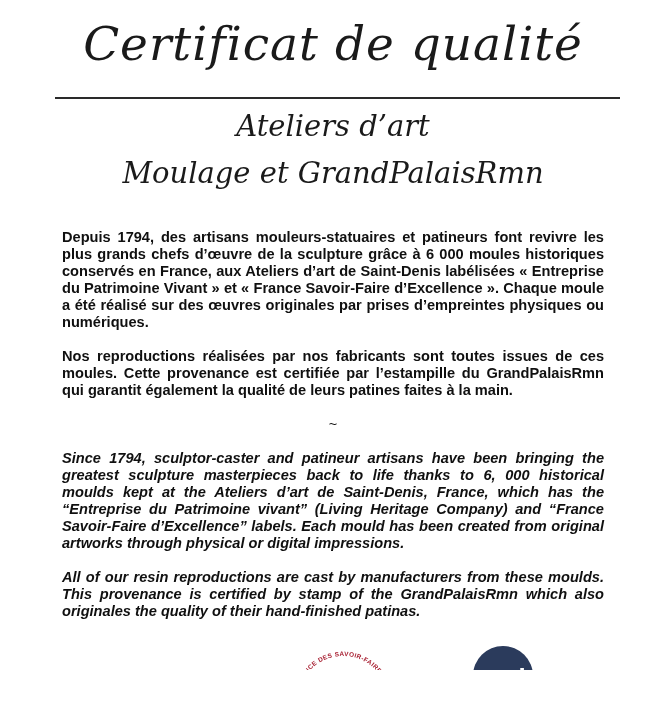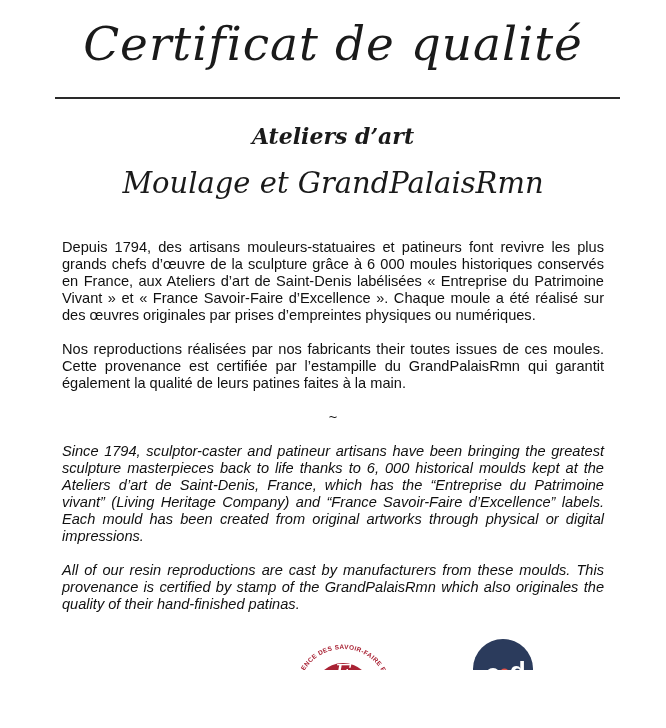--- a/index.html
+++ b/index.html
@@ -26,31 +26,31 @@
     margin-top: 6px;
     font-size: 47px;
     line-height: 76px;
     letter-spacing: 1px;
   }
   .rule {
     border: none;
     border-top: 2px solid #2a2a2a;
     margin: 15px 46px 0 55px;
   }
-  .subtitle1 { margin-top: 14px; font-size: 22px; line-height: 46px; font-weight: bold; }
+  .subtitle1 { margin-top: 4px; font-size: 29px; line-height: 46px; }
   .subtitle2 { font-size: 29px; line-height: 48px; }
 
   .body-text {
     margin: 32px 62px 0 62px;
     font-size: 14.6px;
     line-height: 17px;
     text-align: justify;
     color: #101010;
   }
-  .body-text p { margin: 0 0 17px 0; }
+  .body-text p { margin: 0 0 17px 0; font-weight: bold; }
   .para-en { font-style: italic; }
   .tilde {
     text-align: center;
     margin: 0 0 17px 0;
     font-size: 14.6px;
     line-height: 17px;
   }
 
   
   .logos { position: relative; height: 118px; margin-top: 10px; }
@@ -93,21 +93,21 @@
 
   <div class="title script">Certificat de qualité</div>
 
   <hr class="rule">
 
   <div class="subtitle1 script">Ateliers d’art</div>
   <div class="subtitle2 script">Moulage et GrandPalaisRmn</div>
 
   <div class="body-text">
     <p>Depuis 1794, des artisans mouleurs-statuaires et patineurs font revivre les plus grands chefs d’œuvre de la sculpture grâce à 6 000 moules historiques conservés en France, aux Ateliers d’art de Saint-Denis labélisées « Entreprise du Patrimoine Vivant » et « France Savoir-Faire d’Excellence ». Chaque moule a été réalisé sur des œuvres originales par prises d’empreintes physiques ou numériques.</p>
-    <p>Nos reproductions réalisées par nos fabricants their toutes issues de ces moules. Cette provenance est certifiée par l’estampille du GrandPalaisRmn qui garantit également la qualité de leurs patines faites à la main.</p>
+    <p>Nos reproductions réalisées par nos fabricants sont toutes issues de ces moules. Cette provenance est certifiée par l’estampille du GrandPalaisRmn qui garantit également la qualité de leurs patines faites à la main.</p>
     <div class="tilde">~</div>
     <p class="para-en">Since 1794, sculptor-caster and patineur artisans have been bringing the greatest sculpture masterpieces back to life thanks to 6, 000 historical moulds kept at the Ateliers d’art de Saint-Denis, France, which has the “Entreprise du Patrimoine vivant” (Living Heritage Company) and “France Savoir-Faire d’Excellence” labels. Each mould has been created from original artworks through physical or digital impressions.</p>
     <p class="para-en">All of our resin reproductions are cast by manufacturers from these moulds. This provenance is certified by stamp of the GrandPalaisRmn which also originales the quality of their hand-finished patinas.</p>
   </div>
 
   <div class="logos">
 
     <div class="gp-logo">
       <div class="gp-line1">GrandPalais</div>
       <div class="gp-line2">RmnAteliers</div>

